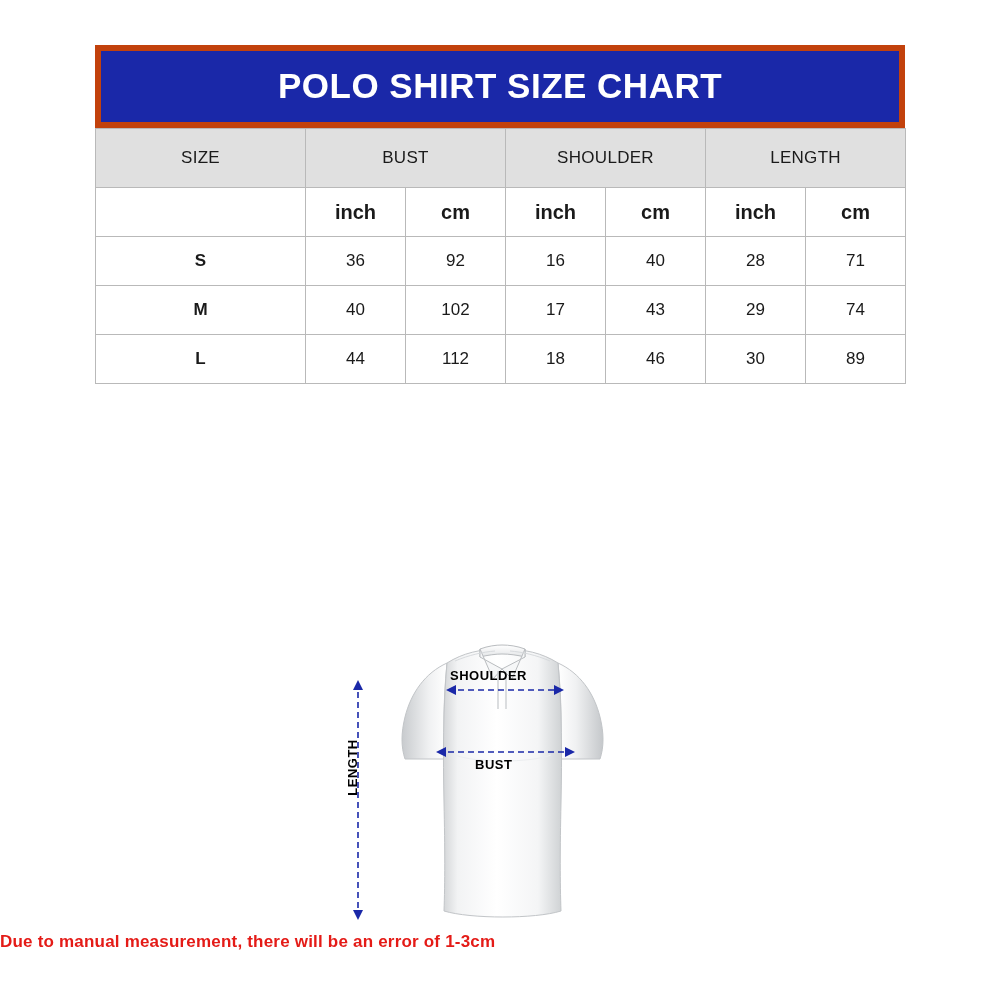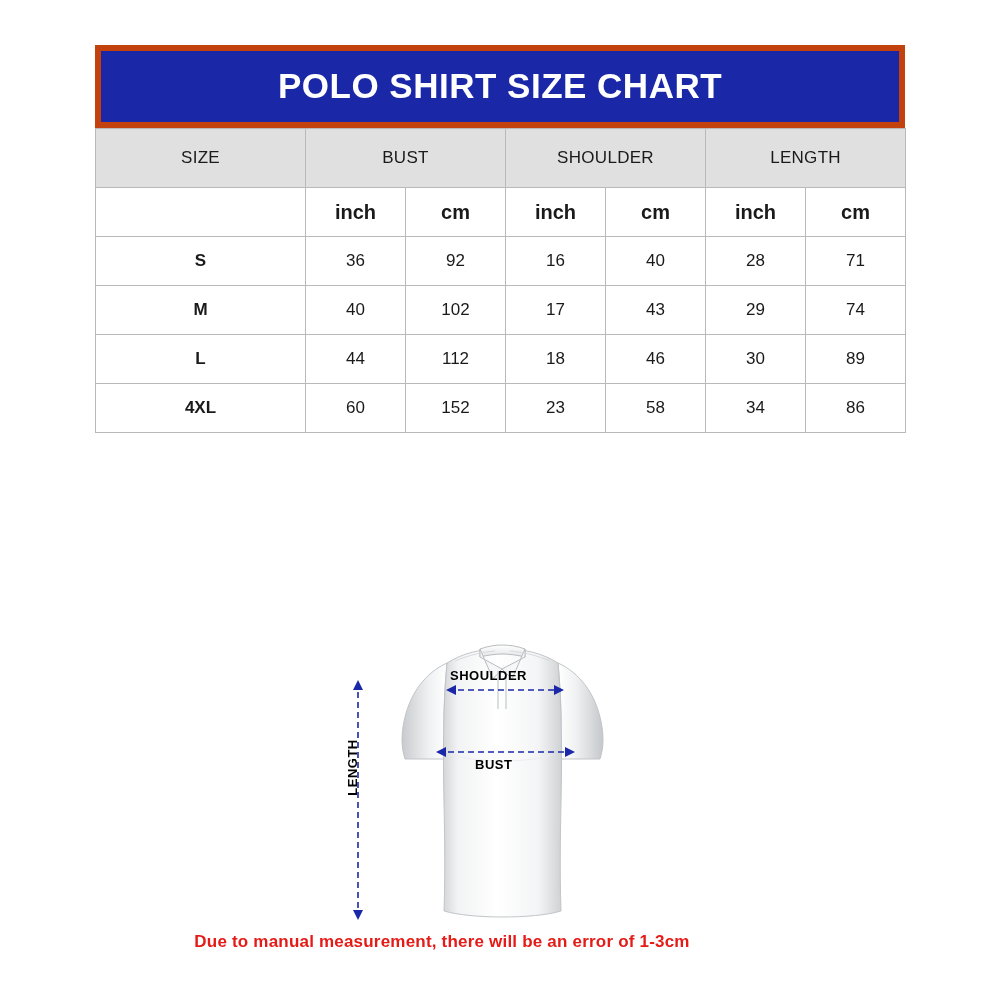--- a/index.html
+++ b/index.html
@@ -120,21 +120,21 @@
     width: 360px;
     height: 300px;
   }
 
   
   .note {
     position: absolute;
     left: 0;
     top: 932px;
     width: 884px;
-    text-align: center;
+    text-align: left;
     color: #e41b17;
     font-weight: bold;
     font-size: 17px;
     letter-spacing: 0.2px;
   }
 </style>
 </head>
 <body>
 
 <div class="chart-wrap">
@@ -190,29 +190,20 @@
       </tr>
       <tr>
         <td class="size-cell">L</td>
         <td>44</td>
         <td>112</td>
         <td>18</td>
         <td>46</td>
         <td>30</td>
         <td>89</td>
       </tr>
-      <tr>
-        <td class="size-cell">4XL</td>
-        <td>60</td>
-        <td>152</td>
-        <td>23</td>
-        <td>58</td>
-        <td>34</td>
-        <td>86</td>
-      </tr>
     </tbody>
   </table>
 </div>
 
 <div class="illus">
 
   <svg class="shirt-img" viewBox="0 0 235 290">
     <defs>
       <linearGradient id="bodyGrad" x1="0" y1="0" x2="1" y2="0">
         <stop offset="0%" stop-color="#d4d6d8"></stop>

